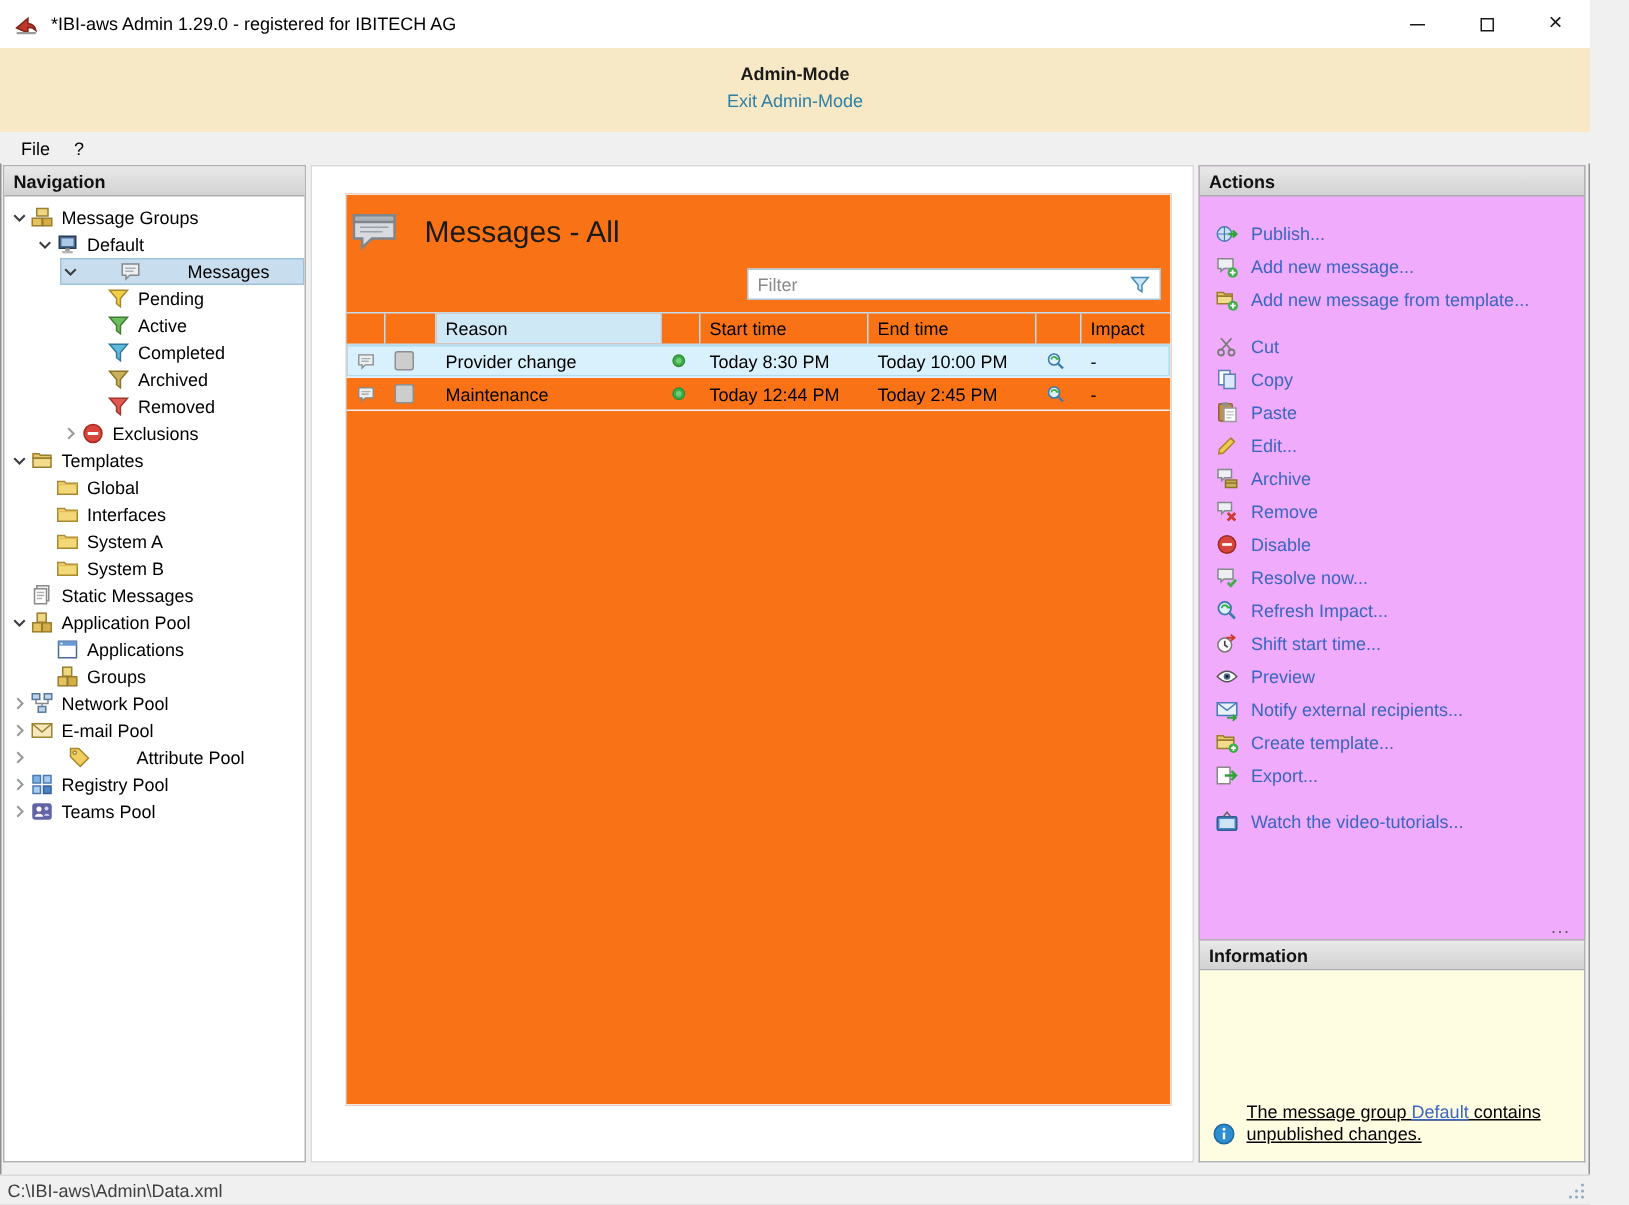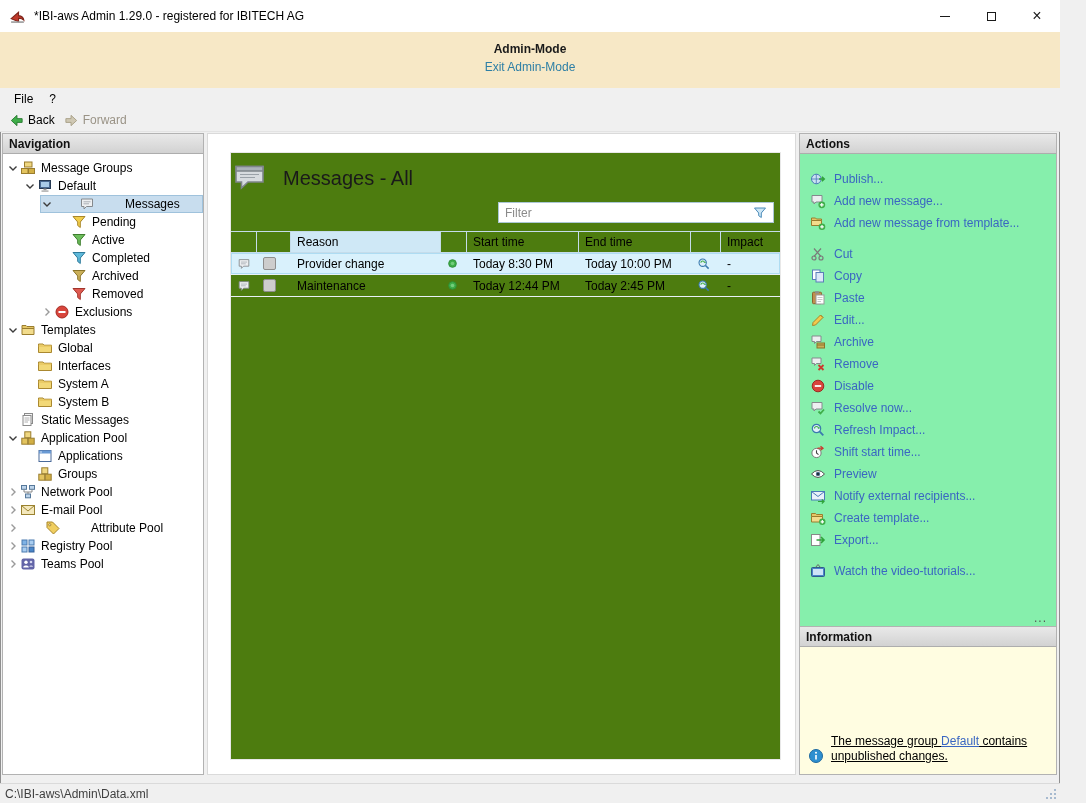--- a/index.html
+++ b/index.html
@@ -42,21 +42,21 @@
   .tree-row{height:18px;display:flex;align-items:center;cursor:pointer;}
   .tree-row.selected{background:#C8DDEE;box-shadow:inset 0 0 0 1px #9FC2DC;}
   .chev{width:14px;height:14px;flex:0 0 14px;}
   .chev svg{width:14px;height:14px;display:block;}
   .icon{display:inline-block;}
   .tree-icon{width:16px;height:16px;flex:0 0 16px;}
   .tree-icon svg{width:16px;height:16px;display:block;}
   .tree-label{margin-left:5px;white-space:nowrap;}
 
   .main-panel{flex:1;background:#fff;border:1px solid #DADADA;min-width:0;}
-  .content-card{margin:18px 14px 0 22px;height:608px;border:1px solid #E8E8E8;background:#4d7c0f;}
+  .content-card{margin:18px 14px 0 22px;height:608px;border:1px solid #E8E8E8;background:#f97316;}
   .main-title-row{display:flex;align-items:center;padding:10px 0 0 2px;}
   .main-title-icon{width:34px;height:30px;}
   .main-title-icon svg{width:34px;height:30px;display:block;}
   .main-title{font-size:20px;margin-left:16px;color:#1a1a1a;}
   .filter-row{display:flex;justify-content:flex-end;margin-top:9px;padding-right:6px;}
   .filter-box{width:276px;height:21px;border:1px solid #ABC7D6;background:#fff;display:flex;align-items:center;}
   .filter-input{flex:1;min-width:0;border:none;outline:none;height:100%;padding:0 6px;font:12px "Liberation Sans",sans-serif;color:#333;background:transparent;}
   .filter-input::placeholder{color:#8A8A8A;}
   .filter-icon{width:18px;height:16px;margin-right:3px;cursor:pointer;}
   .filter-icon svg{width:16px;height:16px;display:block;}
@@ -70,21 +70,21 @@
   .trow{height:22px;border-bottom:1px solid #E9F1F7;cursor:pointer;}
   .trow.selected{background:var(--selected-row-bg,#D9F1FC);box-shadow:inset 0 0 0 1px #AEDCF2;}
   .td{display:flex;align-items:center;padding:0 6px;overflow:hidden;white-space:nowrap;}
   .cell-icon{width:14px;height:14px;}
   .cell-icon svg{width:14px;height:14px;display:block;}
   .checkbox{width:13px;height:13px;background:#CDCDCD;border:1px solid #8E8E8E;border-radius:2px;}
   .dot{width:11px;height:11px;}
   .dot svg{width:11px;height:11px;display:block;}
 
   .right-panel{width:258px;flex:0 0 258px;display:flex;flex-direction:column;}
-  .actions-panel{flex:1;background:#86efac;border:1px solid #B2B2B2;display:flex;flex-direction:column;position:relative;min-height:0;}
+  .actions-panel{flex:1;background:#f0abfc;border:1px solid #B2B2B2;display:flex;flex-direction:column;position:relative;min-height:0;}
   .actions-body{flex:1;padding-top:14px;overflow:hidden;}
   .action-group{margin-bottom:9px;}
   .action-item{height:22px;display:flex;align-items:center;padding-left:10px;cursor:pointer;}
   .action-icon{width:16px;height:16px;flex:0 0 16px;}
   .action-icon svg{width:16px;height:16px;display:block;}
   .action-label{margin-left:8px;color:var(--action-link,#3A66C2);white-space:nowrap;}
   .actions-overflow{position:absolute;right:9px;bottom:1px;color:#555;letter-spacing:1px;cursor:pointer;}
 
   .info-panel{height:148px;flex:0 0 148px;background:#fff;border:1px solid #B2B2B2;border-top:none;display:flex;flex-direction:column;}
   .info-body{flex:1;background:var(--info-bg,#FFFDE1);padding:10px 8px;display:flex;align-items:flex-end;text-decoration:underline;}
@@ -126,38 +126,20 @@
   <div class="admin-banner">
     <div class="admin-title">Admin-Mode</div>
     <a class="admin-link">Exit Admin-Mode</a>
   </div>
 
   <div class="menubar">
     <span class="menu-item">File</span>
     <span class="menu-item">?</span>
   </div>
 
-  <div class="toolbar">
-    <span class="tool-btn">
-      <span class="icon" id="back-icon">
-          <svg viewBox="0 0 16 16">
-            <path d="M8.5 2.5L2.5 8l6 5.5V10H14V6H8.5z" fill="#3FAE49" stroke="#2A7A32"></path>
-          </svg>
-        </span>
-      <span class="tool-label">Back</span>
-    </span>
-    <span class="tool-btn disabled">
-      <span class="icon" id="forward-icon">
-          <svg viewBox="0 0 16 16">
-            <path d="M7.5 2.5L13.5 8l-6 5.5V10H2V6h5.5z" fill="#CFC8B4" stroke="#A89F85"></path>
-          </svg>
-        </span>
-      <span class="tool-label">Forward</span>
-    </span>
-  </div>
 
   <div class="workspace">
 
     <div class="nav-panel">
       <div class="panel-header">Navigation</div>
       <div class="tree" id="nav-tree">
           <div class="tree-row" style="margin-left: 3px;">
             <span class="chev">
               <svg viewBox="0 0 14 14">
                 <polyline points="3.5,5.5 7,9 10.5,5.5" fill="none" stroke="#3c3c3c" stroke-width="1.4"></polyline>

